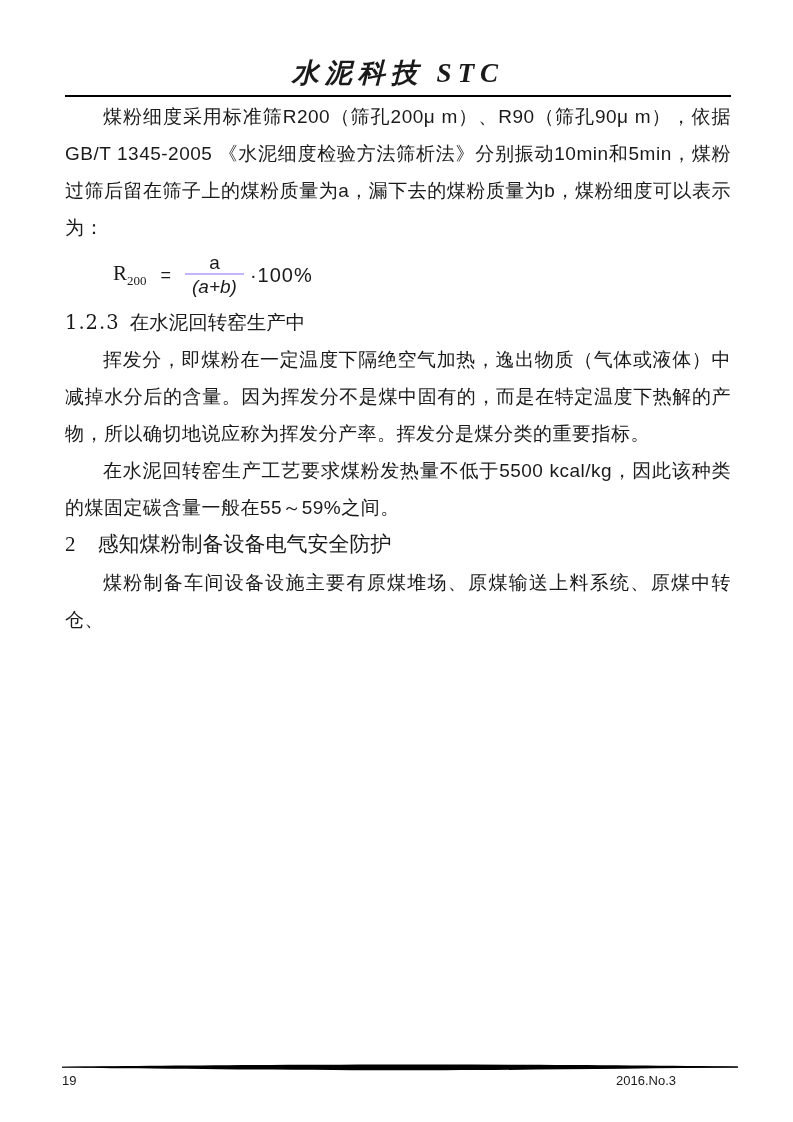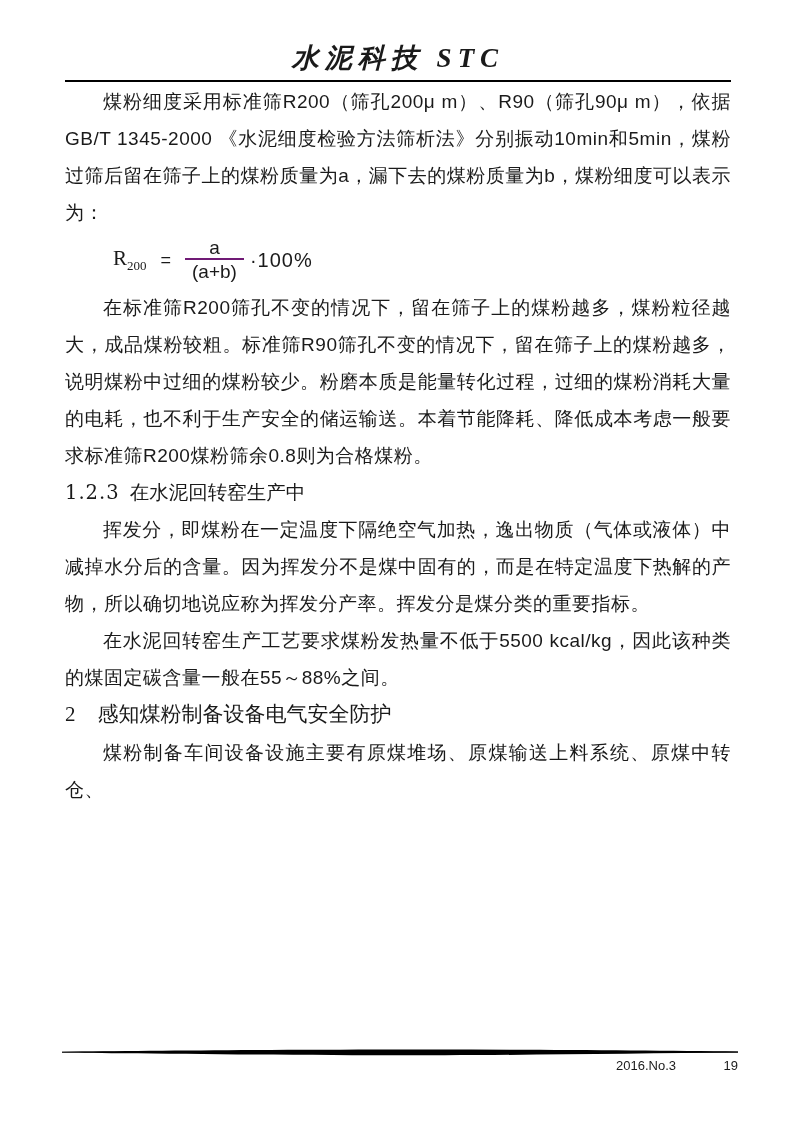--- a/index.html
+++ b/index.html
@@ -4,20 +4,21 @@
 <style>
   html,body{margin:0;padding:0;background:#ffffff;}
   body{
     width:793px;height:1122px;position:relative;overflow:hidden;
     font-family:"Liberation Sans",sans-serif;color:#1a1a1a;
   }
   .page{
     position:absolute;inset:0;
     padding:36px 62px 0 65px;
     box-sizing:border-box;
+    margin-top:15px;
   }
   
   .journal-title{
     text-align:center;
     font-family:"Liberation Serif",serif;
     font-style:italic;font-weight:bold;
     font-size:27px;line-height:44px;
     letter-spacing:6px;
   }
   .header-rule{
@@ -63,66 +64,65 @@
     font-size:21px;
   }
   .f-sub{font-size:13px;}
   .f-eq{margin:0 14px;font-size:18px;}
   .frac{
     display:inline-flex;flex-direction:column;align-items:center;
     margin-right:6px;
     font-size:19px;
   }
   .frac .num{line-height:21px;}
-  .frac .den{border-top:2px solid #701a75;line-height:24px;padding:0 7px;}
+  .frac .den{border-top:2px solid #c4b5fd;line-height:24px;padding:0 7px;font-style:italic;}
   .f-rhs{font-size:20px;letter-spacing:1px;}
   
   .footer{
     position:absolute;left:62px;right:55px;top:1048px;height:40px;
   }
   .footer-rule-svg{display:block;width:100%;height:9px;}
   .footer-row{position:relative;margin-top:1px;font-size:13px;height:18px;}
   .page-num{
-    position:absolute;left:0;right:0;text-align:right;
+    position:absolute;left:0;right:0;text-align:left;
   }
   .issue{
     position:absolute;right:62px;
   }
 </style>
 </head>
 <body>
 
 <div class="page">
 
   <div class="journal-title">水泥科技 STC</div>
   <div class="header-rule"></div>
 
 
-  <div class="para">煤粉细度采用标准筛R200（筛孔200μ m）、R90（筛孔90μ m），依据GB/T 1345-2000 《水泥细度检验方法筛析法》分别振动10min和5min，煤粉过筛后留在筛子上的煤粉质量为a，漏下去的煤粉质量为b，煤粉细度可以表示为：</div>
+  <div class="para">煤粉细度采用标准筛R200（筛孔200μ m）、R90（筛孔90μ m），依据GB/T 1345-2005 《水泥细度检验方法筛析法》分别振动10min和5min，煤粉过筛后留在筛子上的煤粉质量为a，漏下去的煤粉质量为b，煤粉细度可以表示为：</div>
 
   <div class="formula">
     <span class="f-lhs"><span>R</span><sub class="f-sub">200</sub></span>
     <span class="f-eq">=</span>
     <span class="frac">
       <span class="num">a</span>
       <span class="den">(a+b)</span>
     </span>
     <span class="f-rhs">·100%</span>
   </div>
 
-  <div class="para">在标准筛R200筛孔不变的情况下，留在筛子上的煤粉越多，煤粉粒径越大，成品煤粉较粗。标准筛R90筛孔不变的情况下，留在筛子上的煤粉越多，说明煤粉中过细的煤粉较少。粉磨本质是能量转化过程，过细的煤粉消耗大量的电耗，也不利于生产安全的储运输送。本着节能降耗、降低成本考虑一般要求标准筛R200煤粉筛余0.8则为合格煤粉。</div>
 
   <div class="sub-heading">
     <span class="sec-num">1.2.3</span><span>在水泥回转窑生产中</span>
   </div>
 
   <div class="para">挥发分，即煤粉在一定温度下隔绝空气加热，逸出物质（气体或液体）中减掉水分后的含量。因为挥发分不是煤中固有的，而是在特定温度下热解的产物，所以确切地说应称为挥发分产率。挥发分是煤分类的重要指标。</div>
 
 
-  <div class="para">在水泥回转窑生产工艺要求煤粉发热量不低于5500 kcal/kg，因此该种类的煤固定碳含量一般在55～88%之间。</div>
+  <div class="para">在水泥回转窑生产工艺要求煤粉发热量不低于5500 kcal/kg，因此该种类的煤固定碳含量一般在55～59%之间。</div>
 
 
   <div class="main-heading">
     <span class="sec-num">2</span><span>感知煤粉制备设备电气安全防护</span>
   </div>
 
   <div class="para">煤粉制备车间设备设施主要有原煤堆场、原煤输送上料系统、原煤中转仓、</div>
 
   <div class="footer">
     <svg class="footer-rule-svg" viewBox="0 0 671 9" preserveAspectRatio="none">

